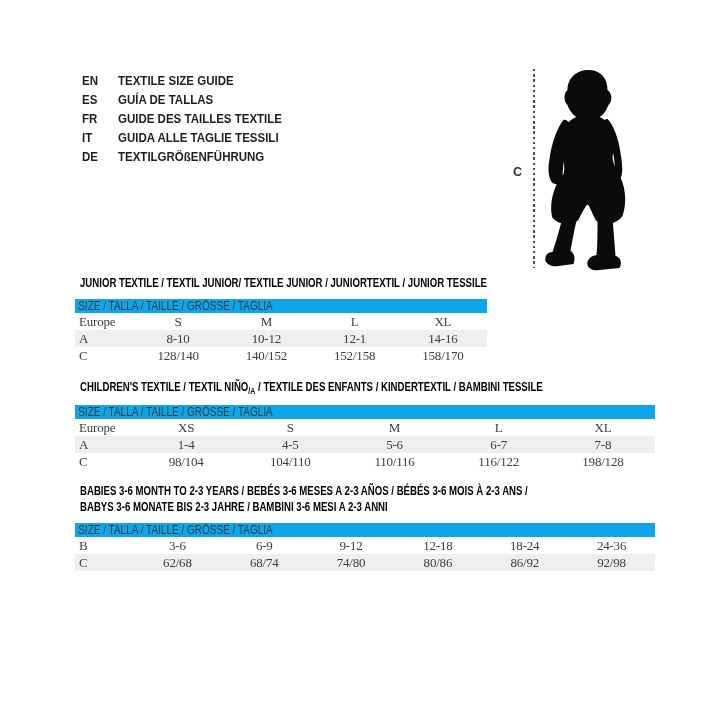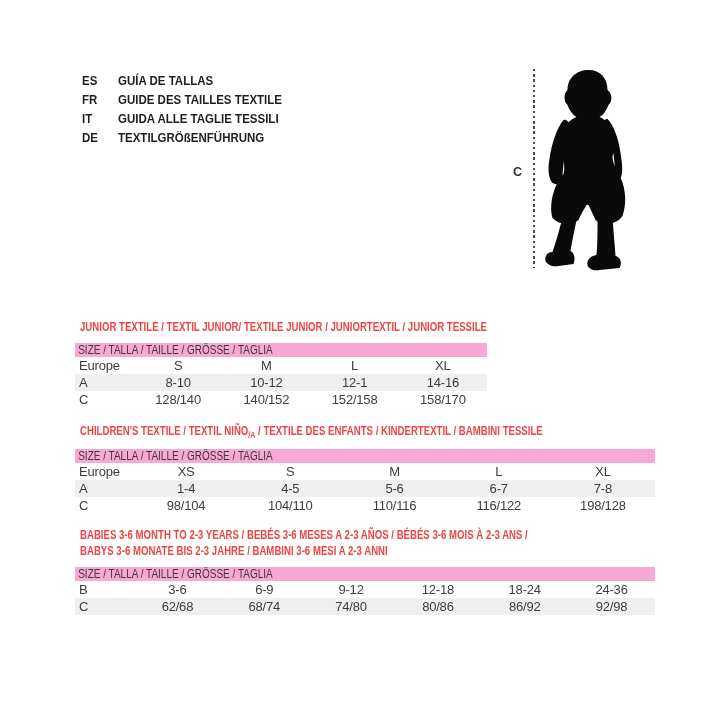--- a/index.html
+++ b/index.html
@@ -19,45 +19,49 @@
   .dotted-line{position:absolute;left:28px;top:7px;width:2px;height:199px;
                background:repeating-linear-gradient(to bottom,#4a4a4a 0 2.5px,transparent 2.5px 5.2px);}
   .c-label{position:absolute;left:8px;top:103px;font-weight:bold;font-size:12.5px;color:#2e2e2e;}
   .figure svg{position:absolute;left:37px;top:1px;}
 
   
   .tbl{position:absolute;}
   .t1{left:75px;top:275px;width:412px;}
   .t2{left:75px;top:379px;width:580px;}
   .t3{left:75px;top:483px;width:580px;}
-  .tbl-title{padding-left:5px;color:#ef4444;margin-top:44px;}
+  .tbl-title{padding-left:5px;color:#000000;}
   .title-line{font-weight:bold;font-size:13px;line-height:16px;white-space:nowrap;
               transform:scaleX(.74);transform-origin:left top;}
   .title-line .sub{font-size:9.5px;position:relative;top:2.5px;}
   .t1 .band{margin-top:8px;} .t2 .band{margin-top:9px;} .t3 .band{margin-top:8px;}
-  .band{height:14px;background:#f9a8d4;display:flex;align-items:flex-start;}
+  .band{height:14px;background:#0ea5e9;display:flex;align-items:flex-start;}
   .band-text{padding-left:4px;font-size:12.5px;color:#3a3a3a;white-space:nowrap;
              transform:scaleX(.8);transform-origin:left center;}
   .trow{display:flex;height:17px;align-items:center;font-size:13px;color:#3d3d3d;
-        letter-spacing:-0.2px;}
+        letter-spacing:-0.2px;font-family:Liberation Serif, serif;}
   .trow.shaded{background:#efefef;}
   .tlabel{width:55px;padding-left:4px;}
   .tcell{flex:1;text-align:center;}
 
   
   .legend{position:absolute;left:80px;top:598px;}
   .legend-line{font-weight:bold;font-size:12.5px;line-height:15.7px;white-space:nowrap;
                transform:scaleX(.92);transform-origin:left top;color:#1a1a1a;}
 </style>
 </head>
 <body>
 
 <div class="page">
 
   <div class="lang-list">
+      <div class="lang-row">
+        <span class="lang-code">EN</span>
+        <span class="lang-label">TEXTILE SIZE GUIDE</span>
+      </div>
       <div class="lang-row">
         <span class="lang-code">ES</span>
         <span class="lang-label">GUÍA DE TALLAS</span>
       </div>
       <div class="lang-row">
         <span class="lang-code">FR</span>
         <span class="lang-label">GUIDE DES TAILLES TEXTILE</span>
       </div>
       <div class="lang-row">
         <span class="lang-code">IT</span>

